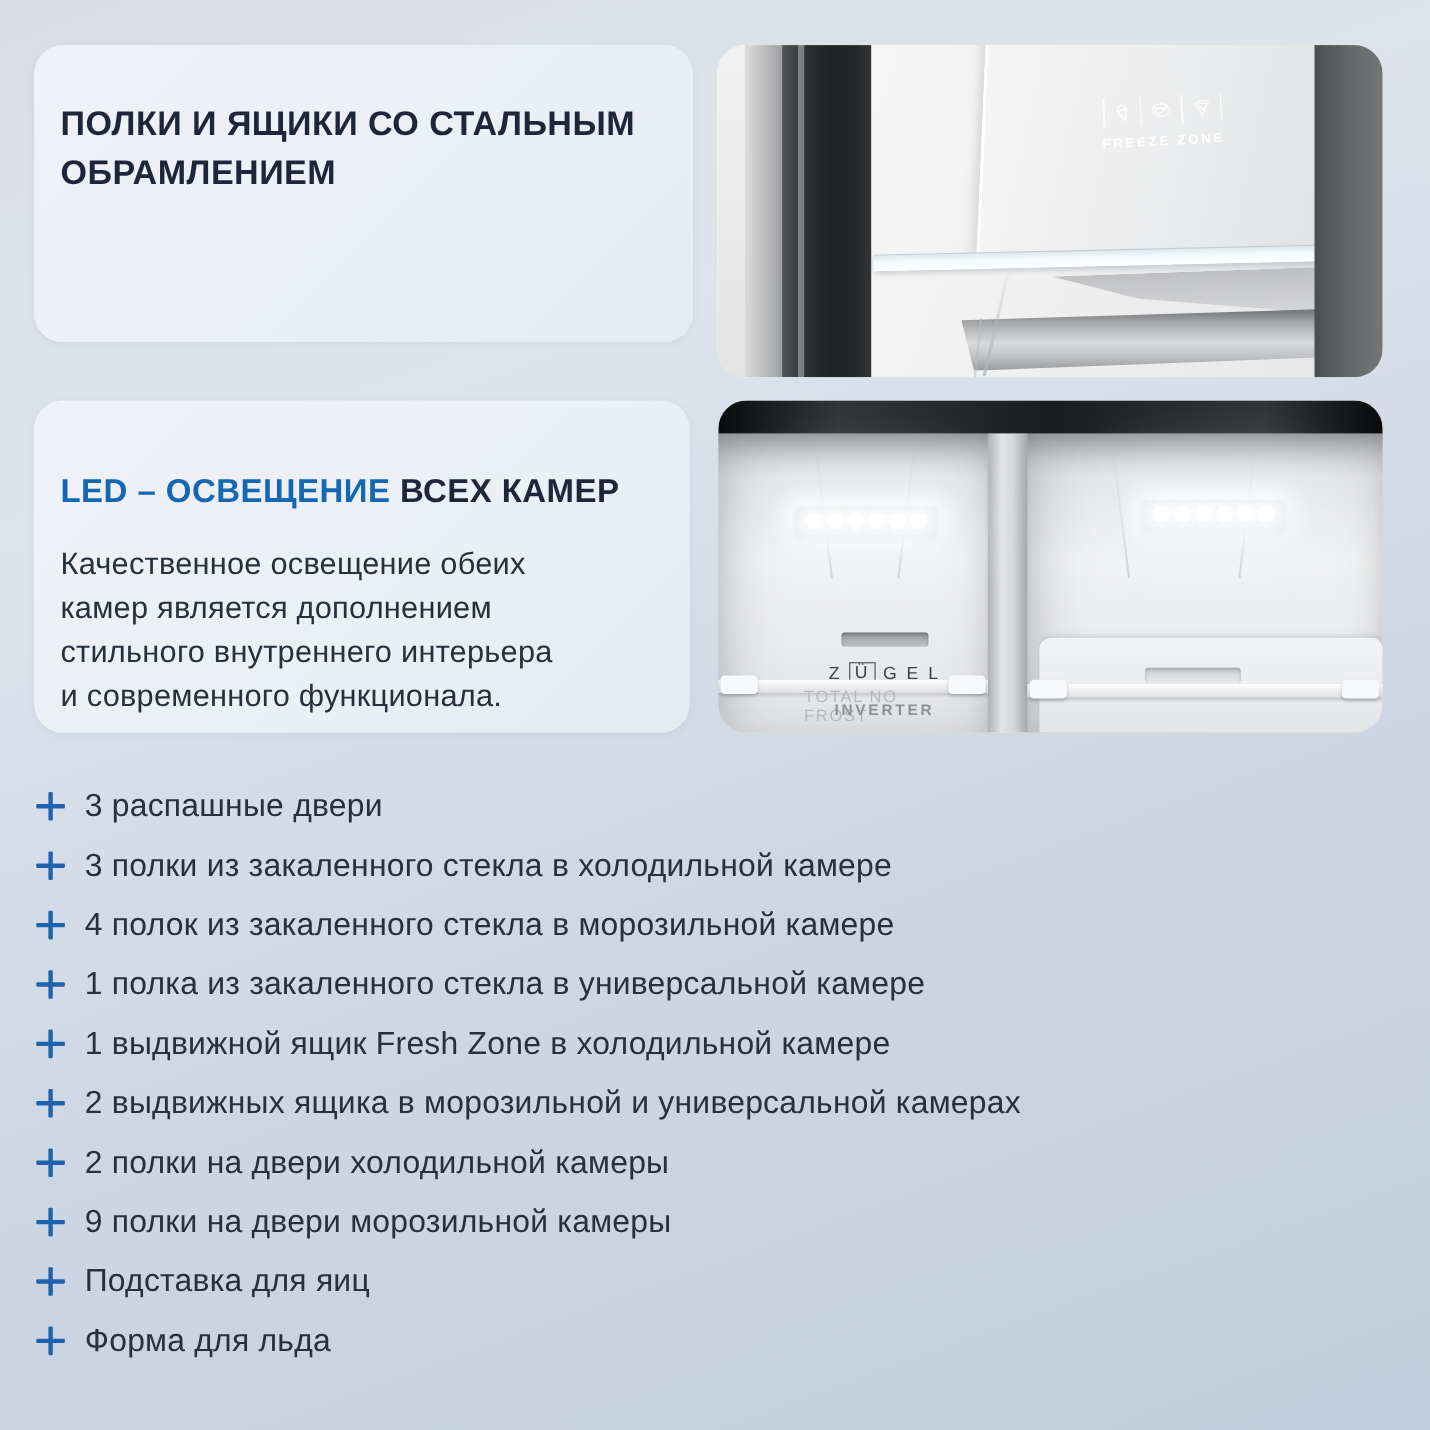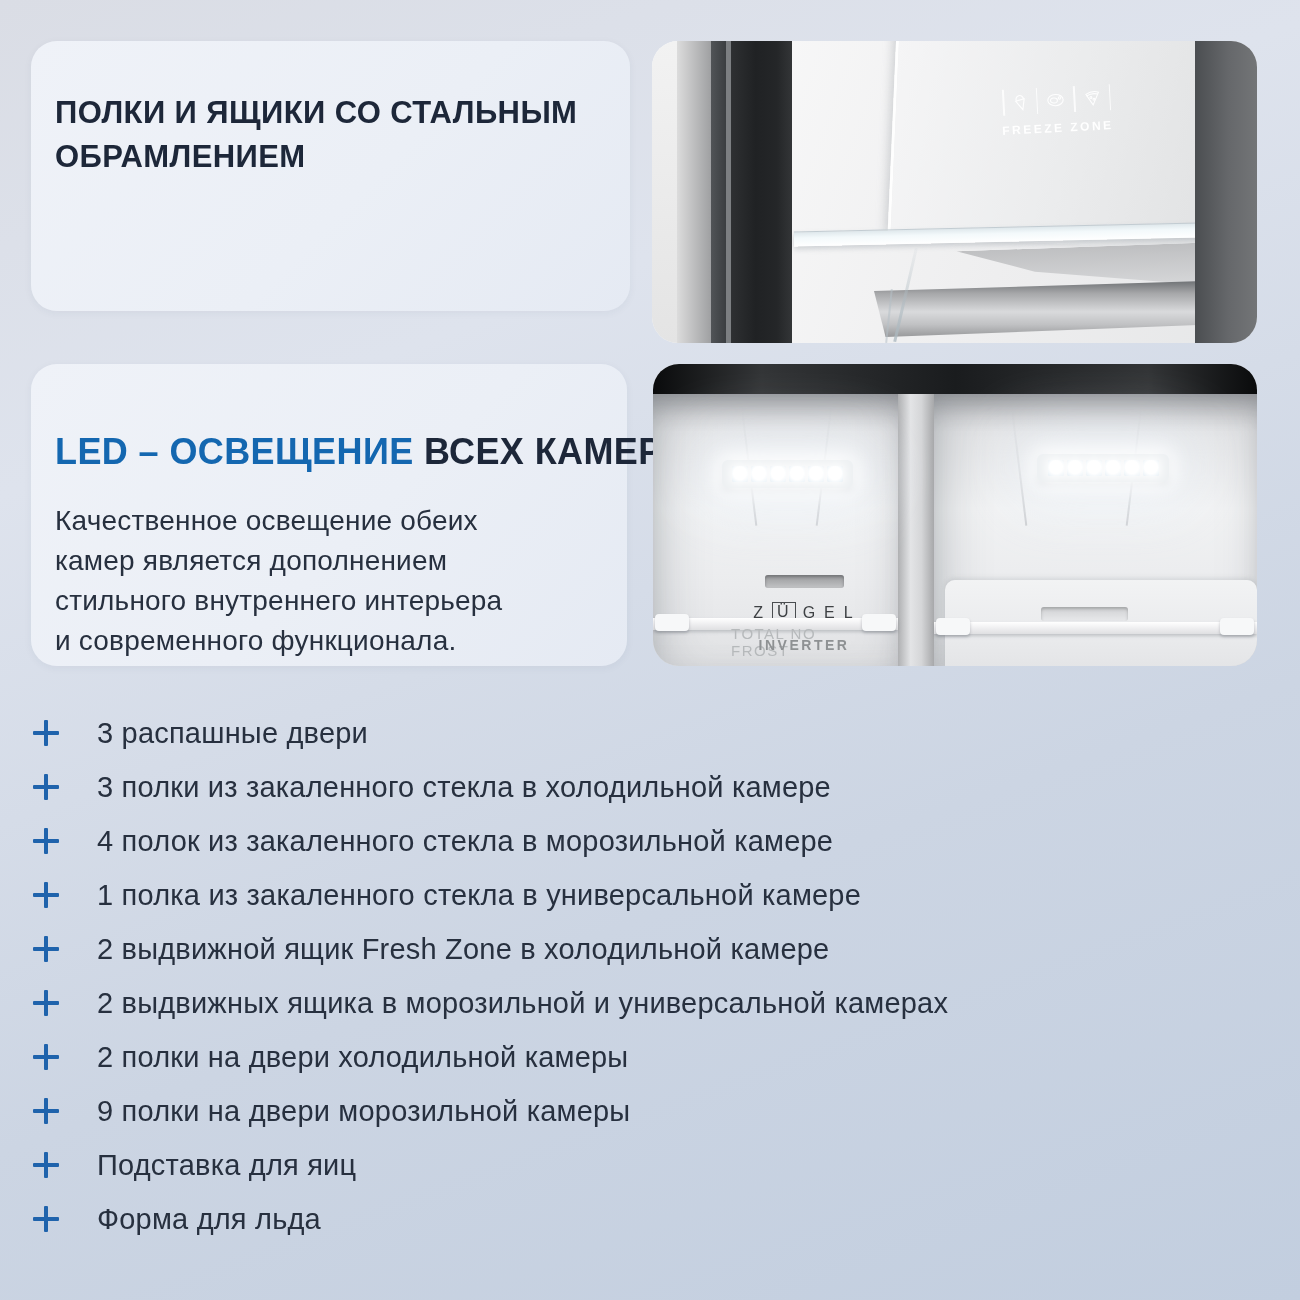--- a/index.html
+++ b/index.html
@@ -18,21 +18,21 @@
     box-shadow:0 2px 8px rgba(40,55,80,.05);
     padding:50px 20px 0 24px;
   }
   .card-steel { left:31px; top:41px;  width:599px; height:270px; padding-top:50px; }
   .card-led   { left:31px; top:364px; width:596px; height:302px; padding-top:62px; }
 
   .card h2 {
     margin:0; font-size:31px; line-height:1.42; font-weight:700;
     color:var(--title-dark,#1d2739); letter-spacing:.4px; white-space:pre-line;
   }
-  .card-led h2 { font-size:36px; white-space:nowrap; }
+  .card-led h2 { font-size:30px; white-space:nowrap; }
   .accent { color:var(--accent-blue,#1467b0); }
   .card p {
     margin:24px 0 0; font-size:28px; line-height:1.43; font-weight:400;
     color:var(--body-dark,#27303f); letter-spacing:.2px; white-space:pre-line;
   }
 
   
   .photo { position:absolute; border-radius:26px; overflow:hidden; margin:0; }
   .photo > div, .photo > figure { position:absolute; }
 
@@ -132,21 +132,21 @@
   .p2-drawer-right { left:292px; top:216px; width:312px; height:86px; border-radius:10px 10px 0 0;
                      background:linear-gradient(180deg,#f2f3f4,#e9eaec 70%,#e4e5e7);
                      box-shadow:0 -2px 4px rgba(160,165,170,.3); }
   .p2-handle-right { left:388px; top:243px; width:87px; height:14px; border-radius:3px;
                      background:linear-gradient(180deg,#cfd0d2,#e8e9eb);
                      box-shadow:inset 0 2px 3px rgba(110,112,115,.45); z-index:2; }
 
   
   .features { position:absolute; left:33px; top:706px; right:30px;
               list-style:none; margin:0; padding:0; }
-  .features li { display:flex; align-items:center; height:54px;gap:20px; }
+  .features li { display:flex; align-items:center; height:54px; }
   .plus-icon { position:relative; width:26px; height:26px; flex:0 0 26px; margin-right:18px; }
   .plus-icon::before { content:""; position:absolute; left:0; right:0; top:11px; height:4px;
                        border-radius:1px; background:var(--plus-blue,#1f63ac); }
   .plus-icon::after  { content:""; position:absolute; top:0; bottom:0; left:11px; width:4px;
                        border-radius:1px; background:var(--plus-blue,#1f63ac); }
   .feature-text { font-size:29px; color:var(--body-dark,#27303f); letter-spacing:.2px; }
 </style>
 </head>
 <body>
 
@@ -263,21 +263,21 @@
     <li>
         <span class="plus-icon"></span>
         <span class="feature-text">4 полок из закаленного стекла в морозильной камере</span>
       </li>
     <li>
         <span class="plus-icon"></span>
         <span class="feature-text">1 полка из закаленного стекла в универсальной камере</span>
       </li>
     <li>
         <span class="plus-icon"></span>
-        <span class="feature-text">2 выдвижной ящик Fresh Zone в холодильной камере</span>
+        <span class="feature-text">1 выдвижной ящик Fresh Zone в холодильной камере</span>
       </li>
     <li>
         <span class="plus-icon"></span>
         <span class="feature-text">2 выдвижных ящика в морозильной и универсальной камерах</span>
       </li>
     <li>
         <span class="plus-icon"></span>
         <span class="feature-text">2 полки на двери холодильной камеры</span>
       </li>
     <li>

